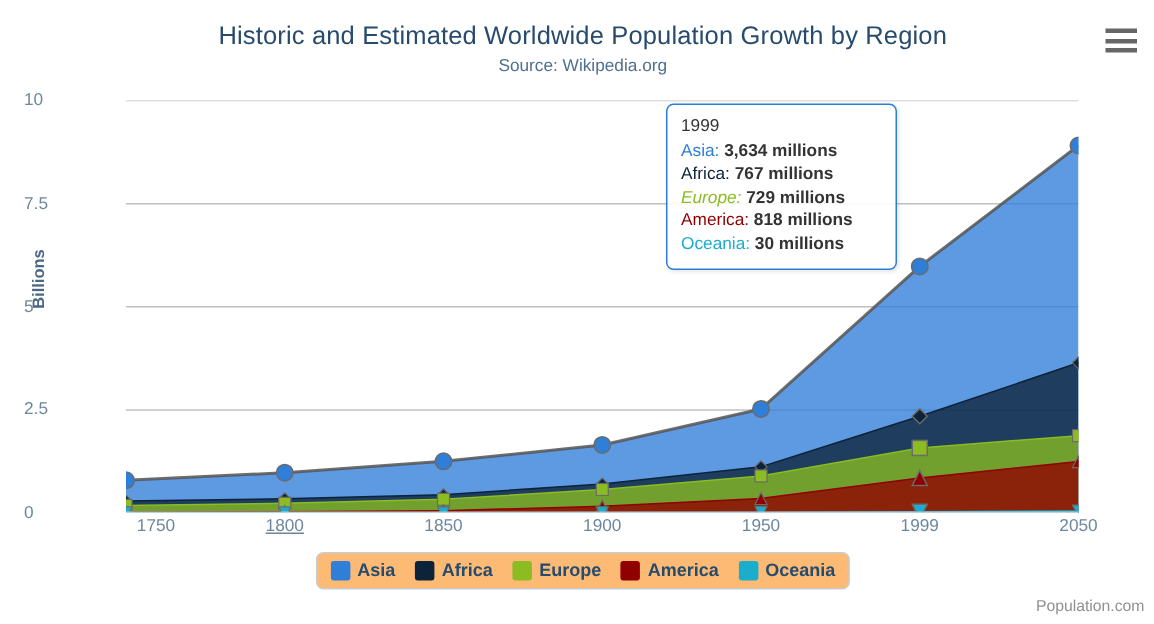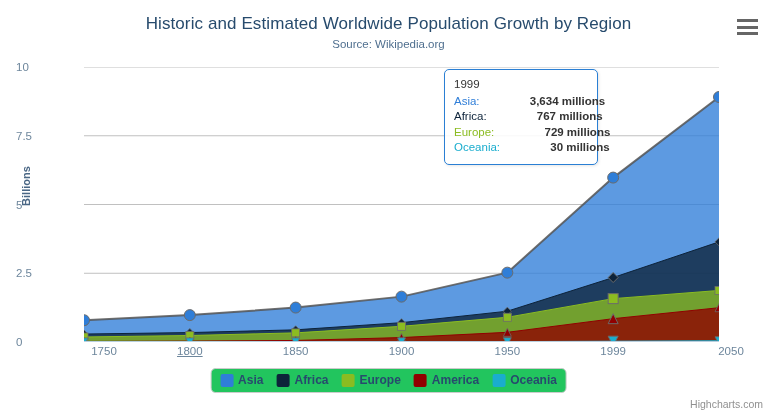--- a/index.html
+++ b/index.html
@@ -139,31 +139,31 @@
     line-height: 15.5px;
     box-shadow: 1px 1px 3px rgba(0,0,0,0.10);
   }
   #tooltip-header {
     color: #333333;
     font-size: 11.5px;
     margin-bottom: 1px;
   }
   .tt-row { white-space: nowrap; }
   .tt-name { font-size: 11.5px; }
-  .tt-val { color: #333333; font-weight: bold; font-size: 11.5px; margin-left: 47px; }
+  .tt-val { color: #333333; font-weight: bold; font-size: 11.5px; }
 
   
   #legend {
     position: absolute;
     left: 50%;
     transform: translateX(-50%);
     top: 368px;
     border: 1px solid #cccccc;
     border-radius: 5px;
-    background: #22c55e;
+    background: #fdba74;
     padding: 4px 9px 5px 9px;
     display: flex;
     align-items: center;
     gap: 13px;
     white-space: nowrap;
   }
   .legend-item {
     display: flex;
     align-items: center;
     gap: 5px;
@@ -279,29 +279,30 @@
     </svg>
   </div>
 
   <div id="x-axis-labels">
       <div class="x-label" style="left: 0px; margin-left: 20px;">1750</div>
       <div class="x-label" style="left: 105.833px; text-decoration: underline;">1800</div>
       <div class="x-label" style="left: 211.667px;">1850</div>
       <div class="x-label" style="left: 317.5px;">1900</div>
       <div class="x-label" style="left: 423.333px;">1950</div>
       <div class="x-label" style="left: 529.167px;">1999</div>
-      <div class="x-label" style="left: 635px; margin-left: 12px;">2050</div>
+      <div class="x-label" style="left: 635px;">2050</div>
     </div>
 
   <div id="tooltip">
     <div id="tooltip-header">1999</div>
     <div id="tooltip-rows">
         <div class="tt-row"><span class="tt-name" style="color: rgb(47, 126, 216); text-align: center;">Asia: </span><span class="tt-val">3,634 millions</span></div>
         <div class="tt-row"><span class="tt-name" style="color: rgb(13, 35, 58);">Africa: </span><span class="tt-val">767 millions</span></div>
-        <div class="tt-row"><span class="tt-name" style="color: rgb(139, 188, 33);">Europe: </span><span class="tt-val">729 millions</span></div>
+        <div class="tt-row"><span class="tt-name" style="color: rgb(139, 188, 33); font-style: italic;">Europe: </span><span class="tt-val">729 millions</span></div>
+        <div class="tt-row"><span class="tt-name" style="color: rgb(145, 0, 0);">America: </span><span class="tt-val">818 millions</span></div>
         <div class="tt-row"><span class="tt-name" style="color: rgb(26, 173, 206);">Oceania: </span><span class="tt-val">30 millions</span></div>
       </div>
   </div>
 
   <div id="legend">
       <div class="legend-item">
         <span class="legend-swatch" style="background: rgb(47, 126, 216);"></span>
         <span class="legend-text">Asia</span>
       </div>
       <div class="legend-item">
@@ -315,15 +316,15 @@
       <div class="legend-item">
         <span class="legend-swatch" style="background: rgb(145, 0, 0);"></span>
         <span class="legend-text">America</span>
       </div>
       <div class="legend-item">
         <span class="legend-swatch" style="background: rgb(26, 173, 206);"></span>
         <span class="legend-text">Oceania</span>
       </div>
     </div>
 
-  <div id="credits">Highcharts.com</div>
+  <div id="credits">Population.com</div>
 
 </div>
 
 </body></html>

